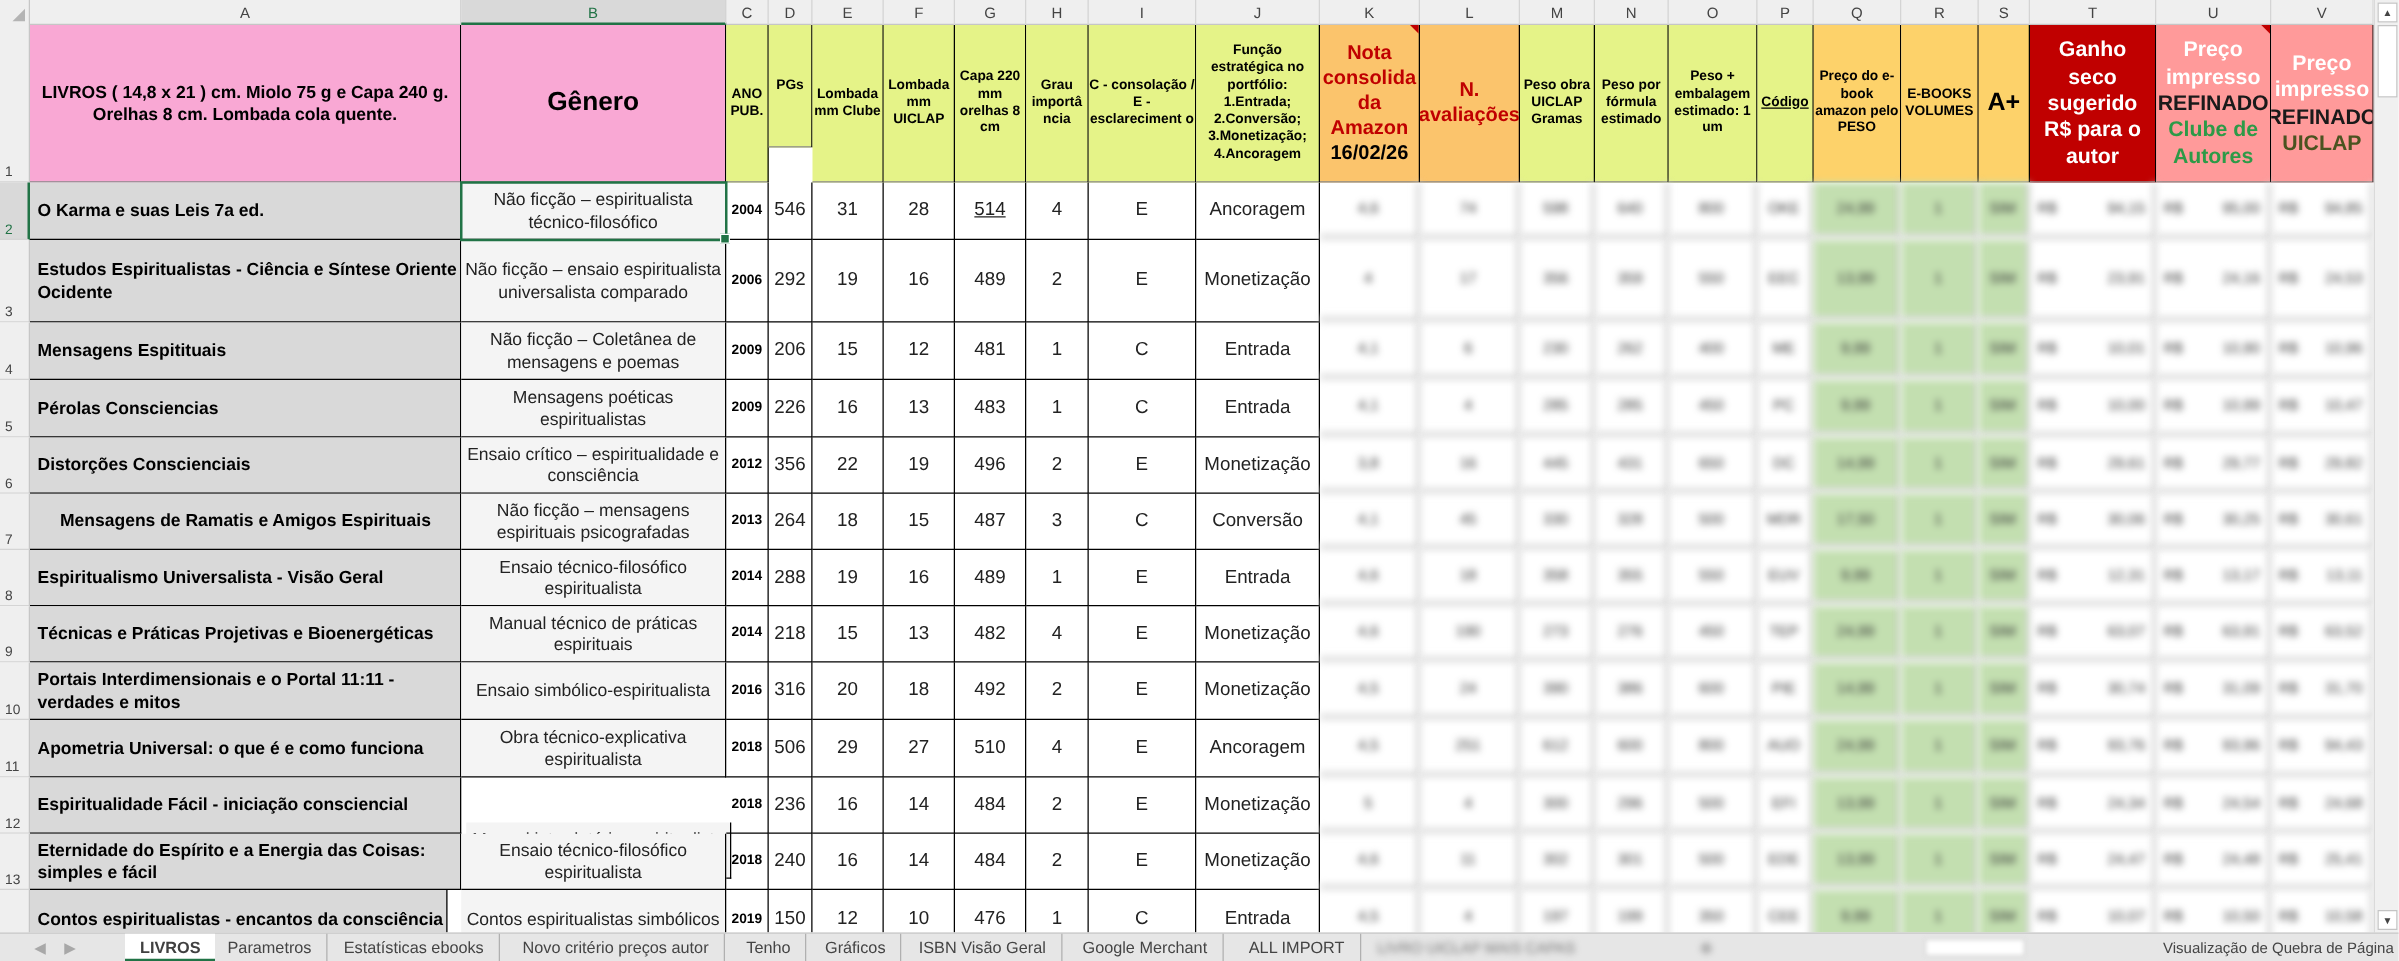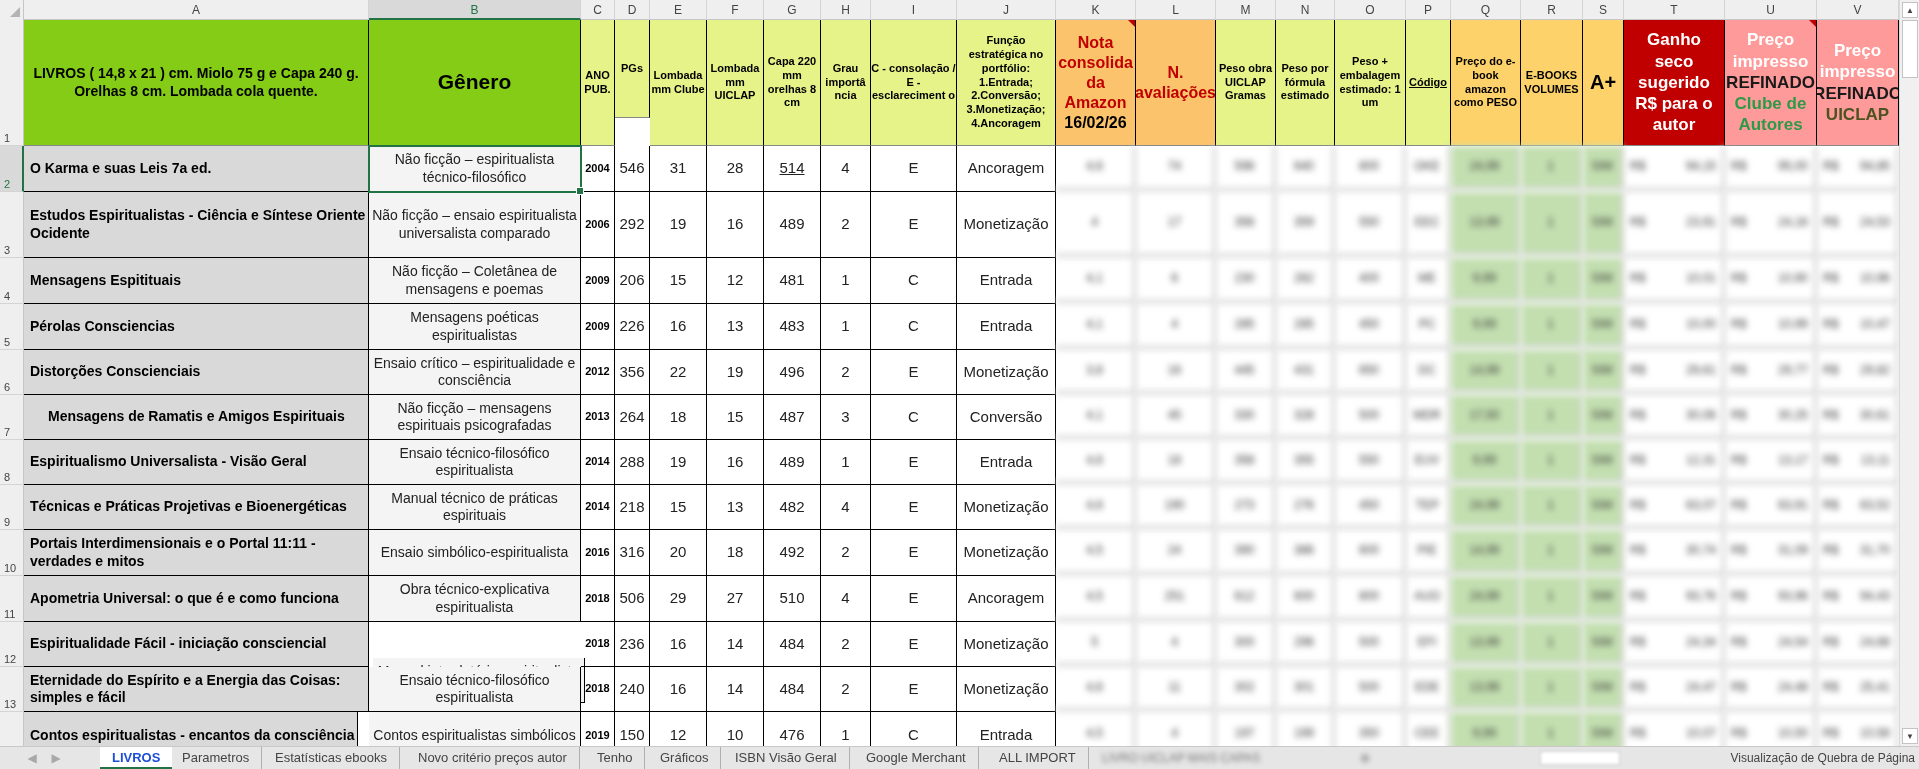--- a/index.html
+++ b/index.html
@@ -11,21 +11,21 @@
   .colhdr { position: absolute; top: 0; height: 20px; line-height: 20px; text-align: center; font-size: 12px; color: #444; border-right: 1px solid #d4d4d4; }
   .colhdr.sel { background: #d9d9d9; border-bottom: 2px solid #217346; color: #217346; }
   .corner { position: absolute; left: 0; top: 0; width: 24px; height: 20px; background: #efefef; border-right: 1px solid #c6c6c6; }
   .corner::after { content: ""; position: absolute; right: 3px; bottom: 3px; border-left: 10px solid transparent; border-bottom: 10px solid #b4b4b4; }
 
   .rowhdr { position: absolute; left: 0; width: 24px; background: #efefef; border-bottom: 1px solid #d4d4d4; border-right: 1px solid #c6c6c6; font-size: 11px; color: #444; text-align: left; padding-left: 4px; display: flex; align-items: flex-end; padding-bottom: 1px; }
   .rowhdr.sel { background: #d9d9d9; color: #217346; border-right: 2px solid #217346; }
 
   .cell { position: absolute; border-right: 1px solid #000; border-bottom: 1px solid #000; display: flex; align-items: center; justify-content: center; text-align: center; overflow: hidden; line-height: 1.25; }
   .hdr { font-weight: bold; font-size: 11px; border-bottom: 1px solid #888; }
-  .hdr-yellow { background: #84cc16; }
+  .hdr-yellow { background: #f9a8d4; }
   .hdr-lime { background: #e5f388; }
   .hdr-orange { background: #fbc46c; }
   .hdr-gold { background: #fdd26a; }
   .hdr-darkred { background: #c00000; color: #fff; font-size: 17px; }
   .hdr-pink { background: #ff9a9a; color: #fff; font-size: 17px; }
   .red-text { color: #c00000; font-size: 16px; }
   .dark-text { color: #1a1a1a; }
   .green-text { color: #2d9a47; }
   .olive-text { color: #4b5320; }
 
@@ -44,21 +44,21 @@
 
   .vscroll { position: absolute; left: 1899px; top: 0; width: 20px; height: 746px; background: #f0f0f0; border-left: 1px solid #dadada; }
   .vscroll .up, .vscroll .down { position: absolute; left: 2px; width: 16px; height: 16px; background: #fff; border: 1px solid #c4c4c4; display: flex; align-items: center; justify-content: center; font-size: 8px; color: #444; }
   .vscroll .up { top: 2px; }
   .vscroll .down { bottom: 2px; }
   .vscroll .thumb { position: absolute; left: 2px; top: 20px; width: 16px; height: 58px; background: #fff; border: 1px solid #c4c4c4; }
 
   .tabbar { position: absolute; left: 0; top: 746px; width: 1919px; height: 23px; background: #e6e6e6; border-top: 1px solid #c8c8c8; }
   .tabnav { position: absolute; top: 0; height: 23px; line-height: 23px; color: #a8a8a8; font-size: 12px; width: 20px; text-align: center; }
   .tab { position: absolute; top: 0; height: 23px; line-height: 22px; font-size: 13px; color: #444; padding: 0 12px; border-right: 1px solid #b0b0b0; white-space: nowrap; }
-  .tab.active { background: #fff; color: #1d4ed8; font-weight: bold; border-bottom: 3px solid #217346; border-right: none; }
+  .tab.active { background: #fff; color: #404040; font-weight: bold; border-bottom: 3px solid #217346; border-right: none; }
   .tabbar .blur-region { position: absolute; top: 0; height: 23px; filter: blur(2.5px); color: #777; font-size: 12px; line-height: 23px; }
   .hscroll { position: absolute; top: 4px; height: 14px; background: #fff; border: 1px solid #ccc; filter: blur(1.5px); }
   .status-text { position: absolute; top: 0; right: 4px; height: 23px; line-height: 23px; font-size: 12px; color: #444; }
   .comment-mark { position: absolute; top: 0; right: 0; border-left: 7px solid transparent; border-top: 7px solid #c00000; }
 </style>
 </head>
 <body>
 
 <div class="grid">
   <div class="colhdrs">
@@ -153,21 +153,21 @@
       <div class="cell hdr hdr-lime" style="left: 1276px; width: 59px; top: 20px; height: 126px;">
         <span>Peso por fórmula estimado</span>
       </div>
       <div class="cell hdr hdr-lime" style="left: 1335px; width: 71px; top: 20px; height: 126px;">
         <span>Peso + embalagem estimado: 1 um</span>
       </div>
       <div class="cell hdr hdr-lime" style="left: 1406px; width: 45px; top: 20px; height: 126px; text-decoration: underline;">
         <span>Código</span>
       </div>
       <div class="cell hdr hdr-gold" style="left: 1451px; width: 70px; top: 20px; height: 126px;">
-        <span>Preço do e-book amazon como PESO</span>
+        <span>Preço do e-book amazon pelo PESO</span>
       </div>
       <div class="cell hdr hdr-gold" style="left: 1521px; width: 62px; top: 20px; height: 126px;">
         <span>E-BOOKS VOLUMES</span>
       </div>
       <div class="cell hdr hdr-gold" style="left: 1583px; width: 41px; top: 20px; height: 126px; font-size: 20px;">
         <span>A+</span>
       </div>
       <div class="cell hdr hdr-darkred" style="left: 1624px; width: 101px; top: 20px; height: 126px; padding: 0px 4px;">
         <span>Ganho seco sugerido R$ para o autor</span>
       </div>

